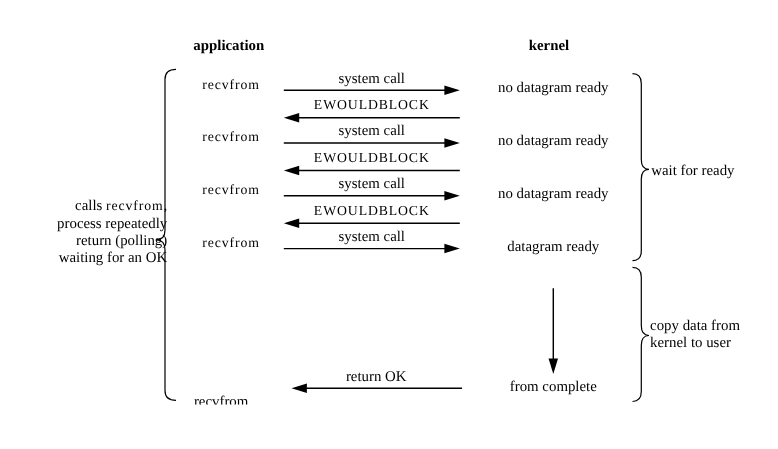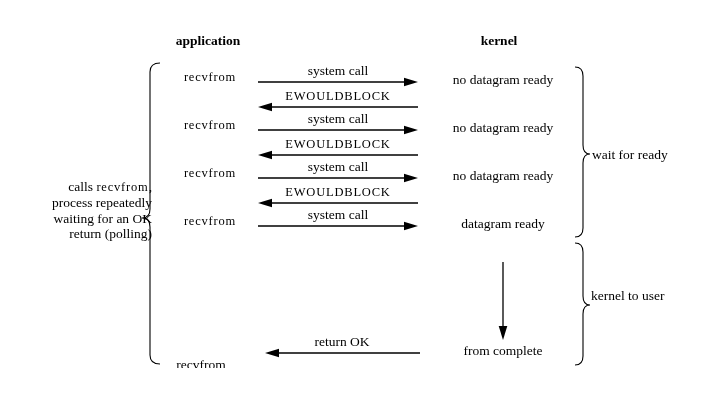--- a/index.html
+++ b/index.html
@@ -103,27 +103,28 @@
   <div class="abs ctr mono" style="left:210px; top:221px;">recvfrom</div>
   <div class="abs ctr" style="left:338px; top:215px;">system call</div>
   <div class="abs ctr" style="left:503px; top:224px;">datagram ready</div>
 
   <div class="abs ctr" style="left:503px; top:351px;">from complete</div>
   <div class="abs ctr" style="left:342px; top:342px;">return OK</div>
 
   <div class="abs right-note" style="right:555px; top:179px;">
     <div><span>calls </span><span class="mono">recvfrom</span><span>,</span></div>
     <div>process repeatedly</div>
+    <div>return (polling)</div>
     <div>waiting for an OK</div>
-    <div>return (polling)</div>
   </div>
 
   <div class="abs center-note" style="left:201px; top:358px; transform:translateX(-50%);">
     <div>recvfrom</div>
     <div>complete</div>
   </div>
 
   <div class="abs" style="left:592px; top:147px; white-space:nowrap;">wait for ready</div>
   <div class="abs brace-label" style="left:591px; top:289px;">
+    <div>copy data from</div>
     <div>kernel to user</div>
   </div>
 
 </div>
 
 </body></html>

